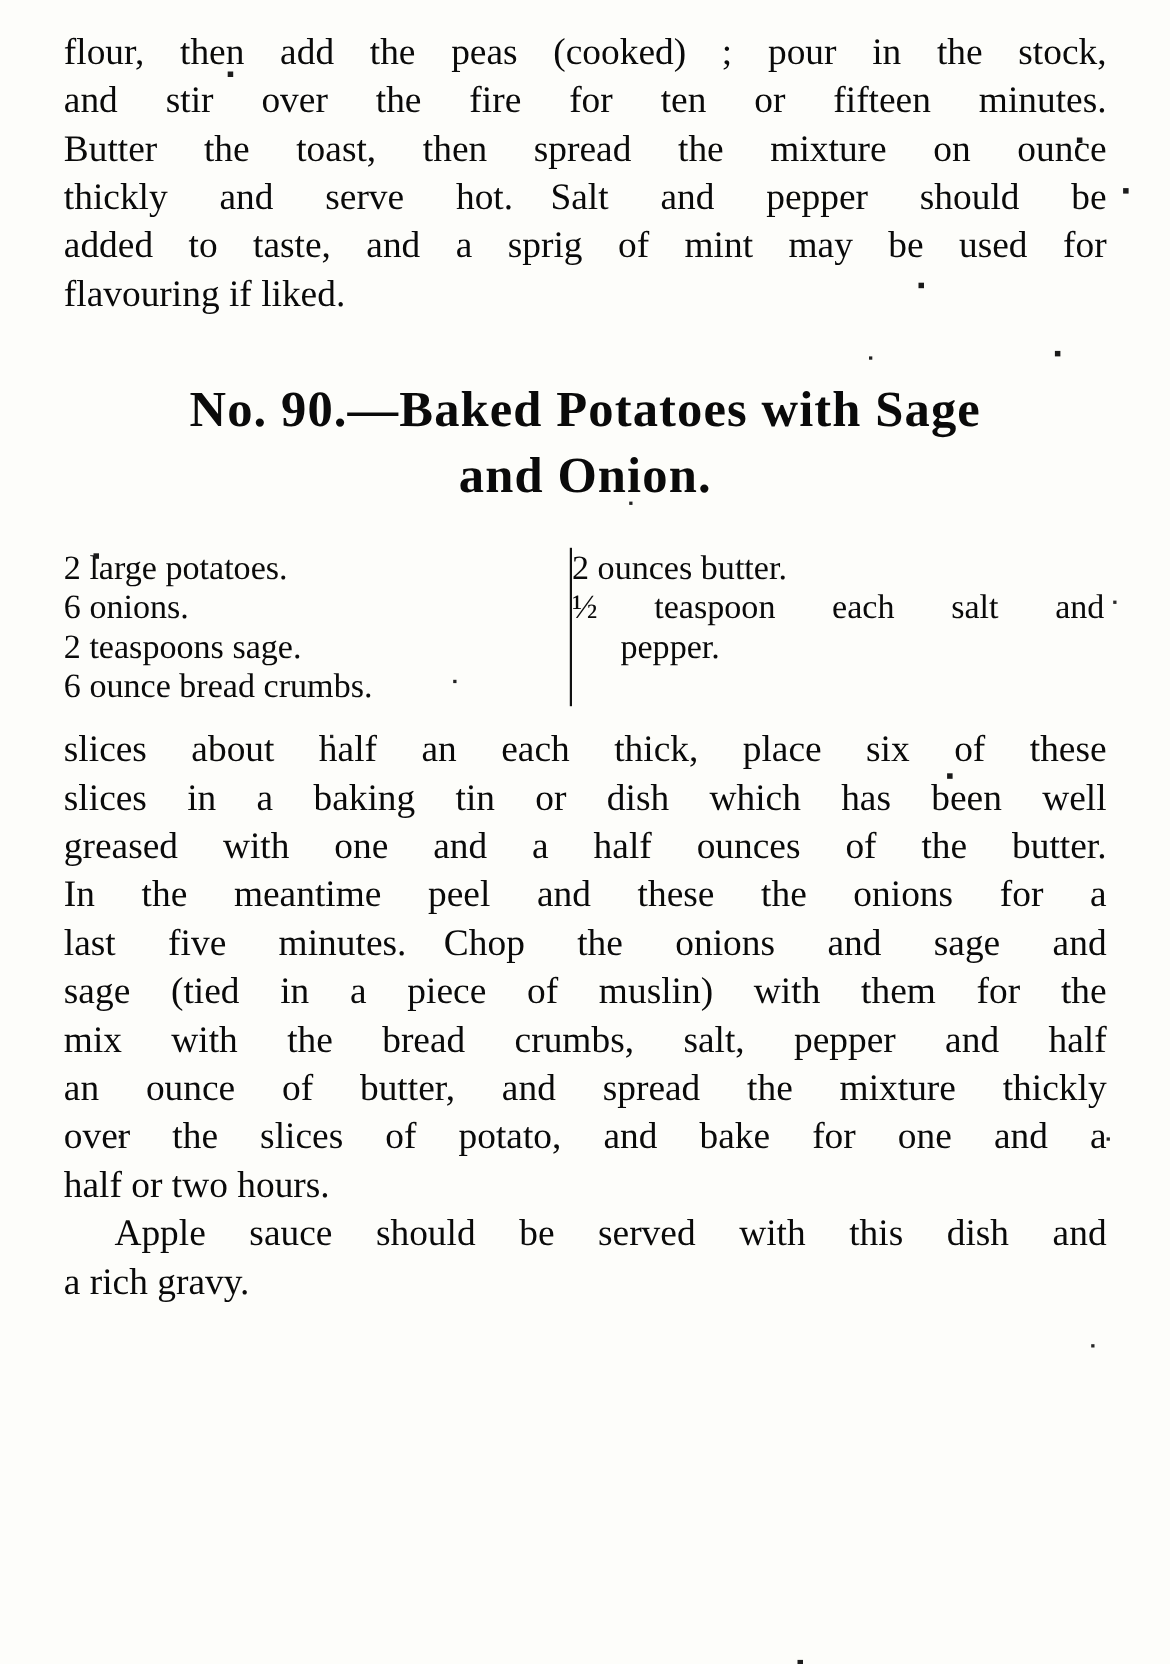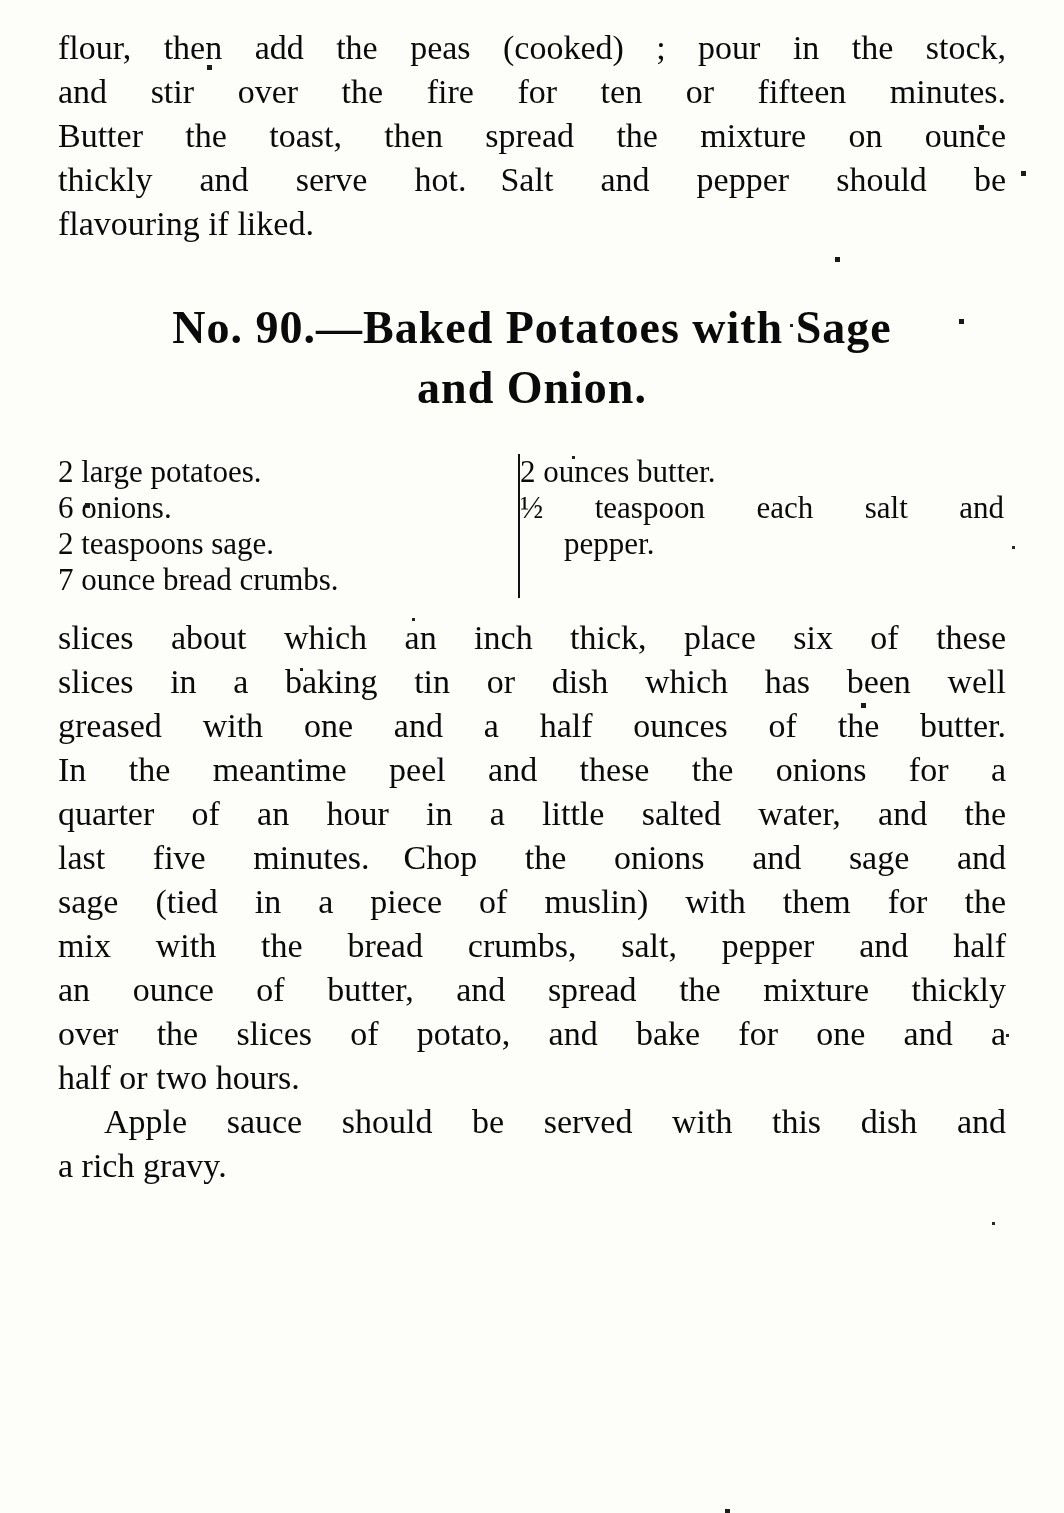--- a/index.html
+++ b/index.html
@@ -118,49 +118,49 @@
 <body>
 
 <div class="page">
 
 
   <div class="body-block para-continuation">
     <div class="jline">flour, then add the peas (cooked) ; pour in the stock,</div>
     <div class="jline">and stir over the fire for ten or fifteen minutes.</div>
     <div class="jline">Butter the toast, then spread the mixture on ounce</div>
     <div class="jline">thickly and serve hot. Salt and pepper should be</div>
+    <div class="jline">added to taste, and a sprig of mint may be used for</div>
     <div class="lline">flavouring if liked.</div>
   </div>
 
   <div class="recipe-heading">
     <div>No. 90.—Baked Potatoes with Sage</div>
     <div>and Onion.</div>
   </div>
 
   <div class="ingredients">
     <div class="ing-left">
       <div>2 large potatoes.</div>
       <div>6 onions.</div>
       <div>2 teaspoons sage.</div>
-      <div>7 ounce bread crumbs.</div>
+      <div>6 ounce bread crumbs.</div>
     </div>
     <div class="ing-divider"></div>
     <div class="ing-right">
       <div>2 ounces butter.</div>
       <div class="ing-line-justify">½ teaspoon each salt and</div>
       <div class="ing-cont">pepper.</div>
     </div>
   </div>
 
   <div class="body-block para-method">
-    <div class="jline">slices about which an inch thick, place six of these</div>
+    <div class="jline">slices about half an each thick, place six of these</div>
     <div class="jline">slices in a baking tin or dish which has been well</div>
     <div class="jline">greased with one and a half ounces of the butter.</div>
     <div class="jline">In the meantime peel and these the onions for a</div>
-    <div class="jline">quarter of an hour in a little salted water, and the</div>
     <div class="jline">last five minutes. Chop the onions and sage and</div>
     <div class="jline">sage (tied in a piece of muslin) with them for the</div>
     <div class="jline">mix with the bread crumbs, salt, pepper and half</div>
     <div class="jline">an ounce of butter, and spread the mixture thickly</div>
     <div class="jline">over the slices of potato, and bake for one and a</div>
     <div class="lline">half or two hours.</div>
   </div>
 
   <div class="body-block">
     <div class="jline first-indent">Apple sauce should be served with this dish and</div>

